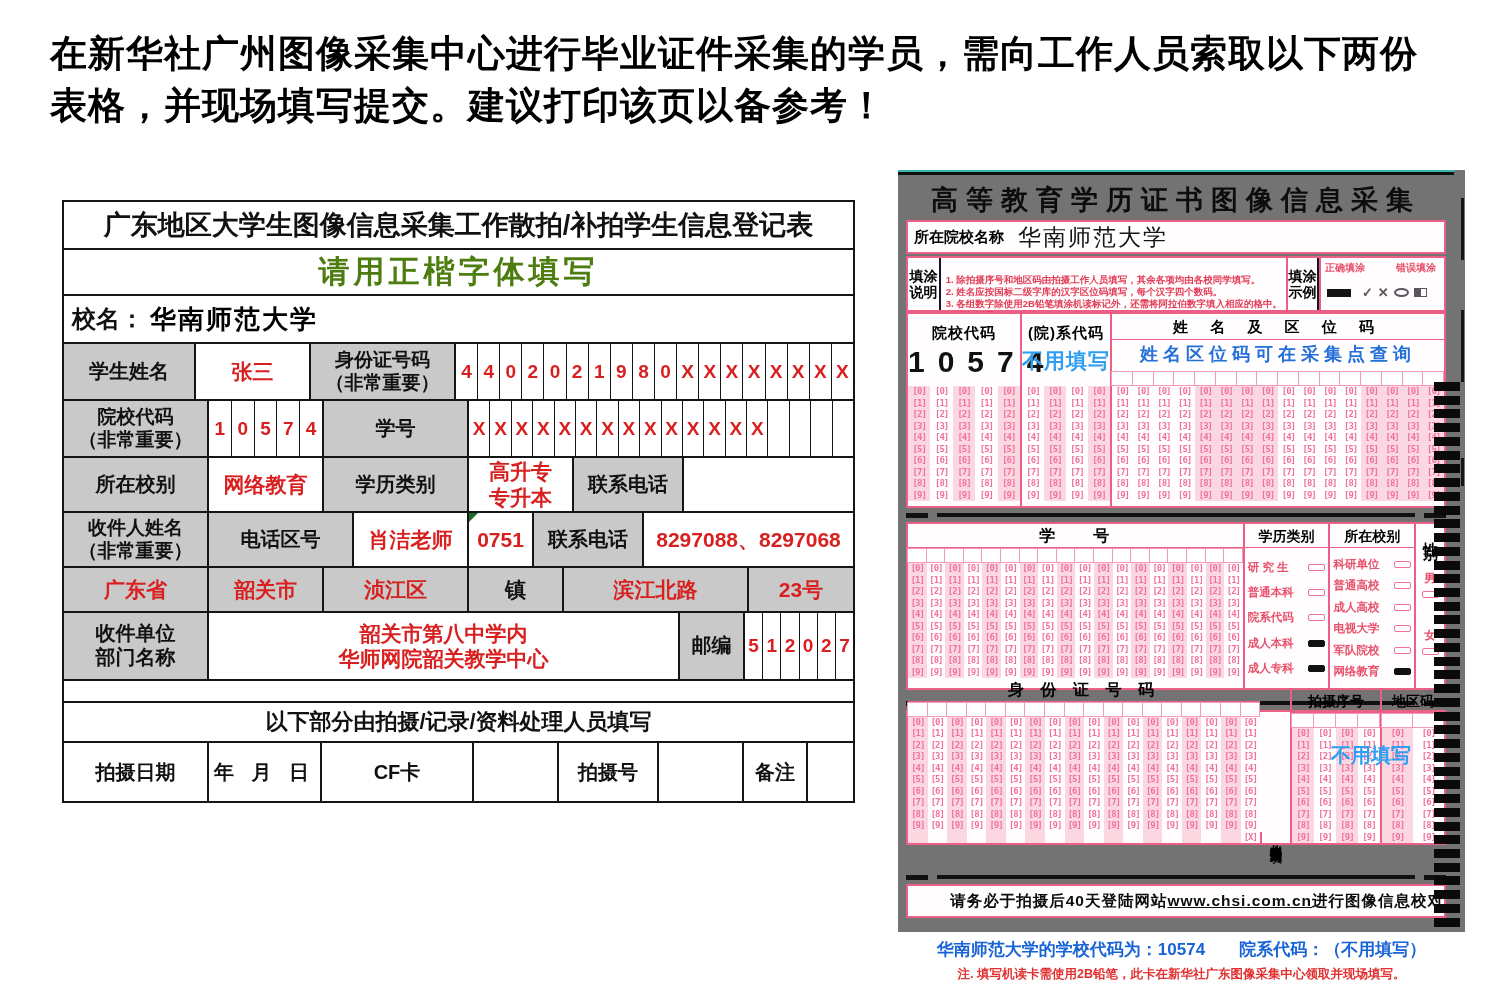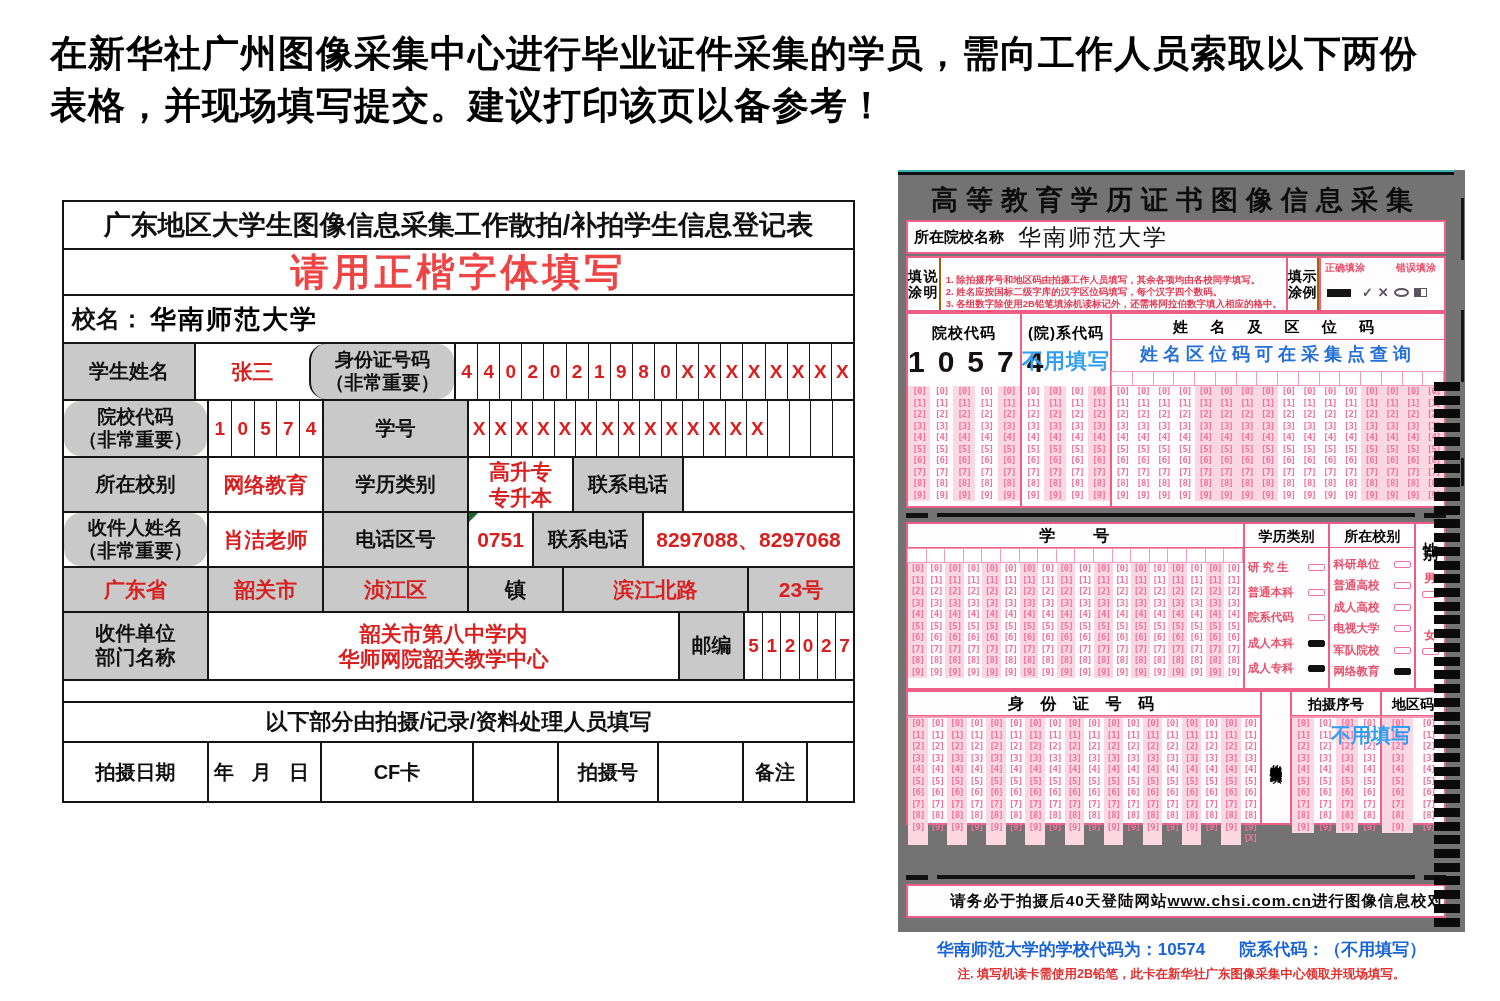--- a/index.html
+++ b/index.html
@@ -10,30 +10,30 @@
   .intro { position:absolute; left:50px; top:28px; font-size:37px; font-weight:bold; color:#000; line-height:52px; letter-spacing:1px; }
 
   
   .lf { position:absolute; left:62px; top:200px; width:793px; border:2px solid #151515; background:#fdfdfb; }
   .lf .row { display:flex; border-top:2px solid #151515; align-items:stretch; }
   .lf .row:first-child { border-top:none; }
   .lf .c { border-left:2px solid #151515; display:flex; flex-direction:column; align-items:center; justify-content:center; text-align:center; background:#fff; }
   .lf .c:first-child { border-left:none; }
   .lf .full { flex:1; }
   .lf .lbl { background:#c9c9c9; font-weight:bold; font-size:20px; color:#111; line-height:1.18; }
-  .lf .lbl2 { font-size:19px;border-radius:17px; }
+  .lf .lbl2 { font-size:19px; }
   .lf .wlbl { font-weight:bold; font-size:20px; color:#111; }
   .lf .val { color:#d92020; font-weight:bold; font-size:21px; line-height:1.2; }
   .lf .blk { color:#111; }
   .r1 { height:46px; } .r2 { height:46px; } .r3 { height:48px; }
   .r4 { height:57px; } .r5 { height:57px; } .r6 { height:55px; }
   .r7 { height:55px; } .r8 { height:45px; } .r9 { height:68px; }
   .r10 { height:22px; } .r11 { height:40px; } .r12 { height:60px; }
   .lf .title { font-size:27px; font-weight:bold; color:#111; }
-  .lf .subtitle { font-size:38px; font-weight:bold; color:#ef4444; letter-spacing:4px; }
+  .lf .subtitle { font-size:31px; font-weight:bold; color:#4d7c0f; letter-spacing:4px; }
   .lf .schoolrow { flex-direction:row; justify-content:flex-start; padding-left:8px; }
   .lf .schoolrow .sl { font-size:24px; font-weight:bold; color:#111; }
   .lf .schoolrow .sv { font-size:26px; font-weight:bold; color:#000; margin-left:6px; letter-spacing:2px; }
   .strip { flex-direction:row !important; align-items:stretch !important; padding:0; }
   .strip .dcell { flex:1; display:flex; align-items:center; justify-content:center; color:#d92020; font-weight:bold; font-size:19px; border-left:1.5px solid #151515; }
   .strip .dcell:first-child { border-left:none; }
   .gray-row .c { background:#c9c9c9; }
   .corner-green { position:relative; }
   .corner-green::before { content:""; position:absolute; left:0; top:0; border-top:9px solid #1d6b2f; border-right:9px solid transparent; }
   .staffline { font-size:22px; font-weight:bold; color:#111; }
@@ -48,21 +48,21 @@
   .edge-r3 { position:absolute; left:563px; top:288px; width:3px; height:28px; background:#151515; }
   .card-title { position:absolute; left:0; top:12px; width:556px; text-align:center; font-family:"DejaVu Serif",serif; font-weight:bold; font-size:27px; color:#0d0d0d; letter-spacing:8px; }
   .pbox { position:absolute; left:8px; width:540px; border:2px solid #ee5f87; background:#fffdfd; }
   .shead { font-weight:bold; color:#000; text-align:center; }
 
   .school-box { top:50px; height:34px; display:flex; align-items:center; padding-left:6px; }
   .sn-label { font-size:15px; font-weight:bold; color:#000; }
   .sn-value { font-size:23px; color:#141414; margin-left:14px; letter-spacing:2px; }
 
   .instr-box { top:86px; height:56px; display:flex; align-items:stretch; }
-  .i-label { width:36px; display:flex; flex-direction:row; align-items:center; justify-content:center; font-size:14px; font-weight:bold; color:#000; line-height:16px; border-right:2px solid #a16207; }
+  .i-label { width:36px; display:flex; flex-direction:column; align-items:center; justify-content:center; font-size:14px; font-weight:bold; color:#000; line-height:16px; border-right:2px solid #0f172a; }
   .i-items { flex:1; padding:16px 4px 0 5px; }
   .i-items div { font-size:9.5px; line-height:12px; color:#e33b55; font-weight:bold; white-space:nowrap; }
   .i-label2 { border-left:2px solid #ee5f87; }
   .i-samples { width:138px; border-left:2px solid #ee5f87; display:flex; flex-direction:column; }
   .s-head { display:flex; justify-content:space-between; padding:3px 8px 0 4px; font-size:10px; color:#e8506b; font-weight:bold; }
   .s-marks { flex:1; display:flex; align-items:center; gap:5px; padding-left:6px; }
   .correct-bar { width:24px; height:8px; background:#151515; margin-right:6px; }
   .mk { font-size:13px; color:#5c5560; font-weight:bold; }
   .mk-oval { width:15px; height:9px; border:2px solid #5c5560; border-radius:50%; }
   .mk-half { width:13px; height:9px; border:1.5px solid #5c5560; background:linear-gradient(90deg,#5c5560 50%,#fff 50%); }
@@ -102,21 +102,21 @@
   .opts { flex:1; display:flex; flex-direction:column; justify-content:space-evenly; padding:2px 3px; }
   .opt { display:flex; align-items:center; justify-content:space-between; }
   .opt .t { color:#e8506b; font-weight:bold; font-size:11.5px; white-space:nowrap; }
   .opt .bx { width:17px; height:7px; border:1.5px solid #ef6f9d; border-radius:2px; background:#fff; flex:none; }
   .opt .bx.filled { background:#111; border-color:#111; }
   .gBg { width:30px; align-items:center; }
   .gBg .shead { writing-mode:vertical-rl; text-orientation:upright; font-size:15px; letter-spacing:4px; margin-top:6px; }
   .gBg .opts { align-items:center; }
   .gBg .opt { flex-direction:column; gap:5px; }
 
-  .secC { top:520px; height:135px; display:flex; }
+  .secC { top:540px; height:135px; display:flex;align-items:flex-end; }
   .gC { border-left:2px solid #ee5f87; display:flex; flex-direction:column; position:relative; }
   .gC:first-child { border-left:none; }
   .gC .shead { font-size:14px; height:24px; line-height:24px; border-bottom:1.5px solid #ee5f87; }
   .gC1 { width:352px; }
   .gC1 .shead { font-size:16px; letter-spacing:6px; }
   .gCs { width:30px; align-items:center; justify-content:center; }
   .vtext { writing-mode:vertical-rl; text-orientation:upright; font-weight:bold; font-size:12px; color:#000; letter-spacing:1px; line-height:30px; margin-top:2px; }
   .gC2 { width:90px; } .gC3 { flex:1; }
   .note-blue-c { position:absolute; left:388px; top:30px; width:150px; text-align:center; font-size:20px; font-weight:bold; color:#2e9ff2; z-index:2; }
 
@@ -221,22 +221,22 @@
       <span>专升本</span>
     </div>
     <div class="c lbl" style="width:110px">联系电话</div>
     <div class="c full"></div>
   </div>
   <div class="row r7">
     <div class="c lbl lbl2" style="width:143px">
       <span>收件人姓名</span>
       <span>（非常重要）</span>
     </div>
+    <div class="c lbl" style="width:145px">电话区号</div>
     <div class="c val" style="width:115px">肖洁老师</div>
-    <div class="c lbl" style="width:145px">电话区号</div>
     <div class="c val corner-green" style="width:65px">0751</div>
     <div class="c lbl" style="width:110px">联系电话</div>
     <div class="c val full">8297088、8297068</div>
   </div>
   <div class="row r8 gray-row">
     <div class="c val" style="width:143px">广东省</div>
     <div class="c val" style="width:115px">韶关市</div>
     <div class="c val" style="width:145px">浈江区</div>
     <div class="c val blk" style="width:95px">镇</div>
     <div class="c val" style="width:185px">滨江北路</div>

